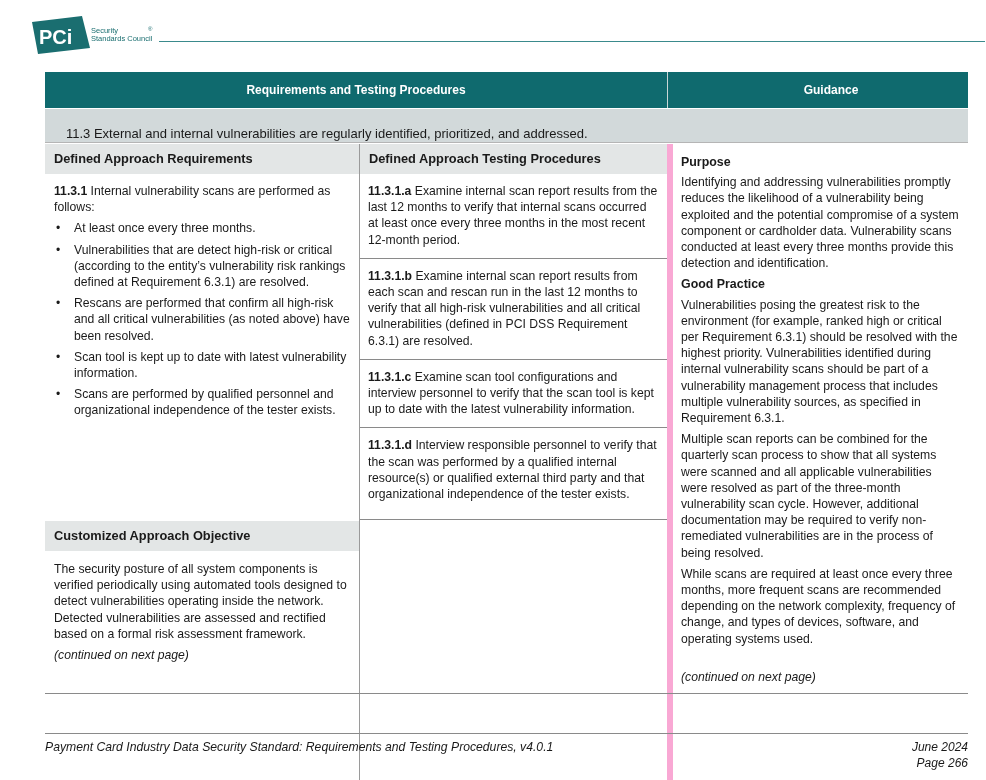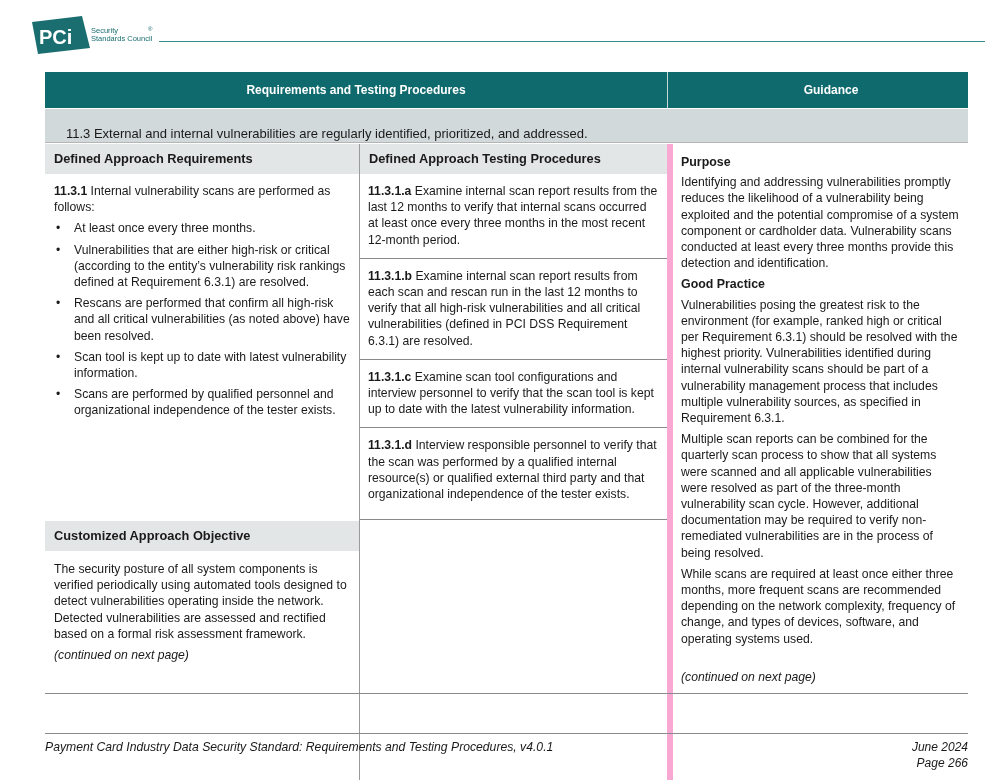--- a/index.html
+++ b/index.html
@@ -75,21 +75,21 @@
   <div class="section-row">
     <div class="section-text">11.3 External and internal vulnerabilities are regularly identified, prioritized, and addressed.</div>
   </div>
 
   <div class="col1">
     <div class="subhead">Defined Approach Requirements</div>
     <div class="req-body">
       <div><b>11.3.1</b><span> Internal vulnerability scans are performed as follows:</span></div>
       <ul class="bullets">
         <li>At least once every three months.</li>
-        <li>Vulnerabilities that are either high-risk or critical (according to the entity’s vulnerability risk rankings defined at Requirement 6.3.1) are resolved.</li>
+        <li>Vulnerabilities that are detect high-risk or critical (according to the entity’s vulnerability risk rankings defined at Requirement 6.3.1) are resolved.</li>
         <li>Rescans are performed that confirm all high-risk and all critical vulnerabilities (as noted above) have been resolved.</li>
         <li>Scan tool is kept up to date with latest vulnerability information.</li>
         <li>Scans are performed by qualified personnel and organizational independence of the tester exists.</li>
       </ul>
     </div>
     <div class="cao-head subhead">Customized Approach Objective</div>
     <div class="cao-body">
       <div>The security posture of all system components is verified periodically using automated tools designed to detect vulnerabilities operating inside the network. Detected vulnerabilities are assessed and rectified based on a formal risk assessment framework.</div>
       <div class="cont">(continued on next page)</div>
     </div>
@@ -112,21 +112,21 @@
     <div class="tp-empty"></div>
   </div>
 
   <div class="col3">
     <div class="guide">
       <h4>Purpose</h4>
       <p>Identifying and addressing vulnerabilities promptly reduces the likelihood of a vulnerability being exploited and the potential compromise of a system component or cardholder data. Vulnerability scans conducted at least every three months provide this detection and identification.</p>
       <h4>Good Practice</h4>
       <p>Vulnerabilities posing the greatest risk to the environment (for example, ranked high or critical per Requirement 6.3.1) should be resolved with the highest priority. Vulnerabilities identified during internal vulnerability scans should be part of a vulnerability management process that includes multiple vulnerability sources, as specified in Requirement 6.3.1.</p>
       <p>Multiple scan reports can be combined for the quarterly scan process to show that all systems were scanned and all applicable vulnerabilities were resolved as part of the three-month vulnerability scan cycle. However, additional documentation may be required to verify non-remediated vulnerabilities are in the process of being resolved.</p>
-      <p>While scans are required at least once either three months, more frequent scans are recommended depending on the network complexity, frequency of change, and types of devices, software, and operating systems used.</p>
+      <p>While scans are required at least once every three months, more frequent scans are recommended depending on the network complexity, frequency of change, and types of devices, software, and operating systems used.</p>
       <div class="cont">(continued on next page)</div>
     </div>
   </div>
 
   <div class="table-bottom"></div>
 </div>
 
 <div class="footer-rule"></div>
 <div class="footer-left">
   <div>Payment Card Industry Data Security Standard: Requirements and Testing Procedures, v4.0.1</div>

